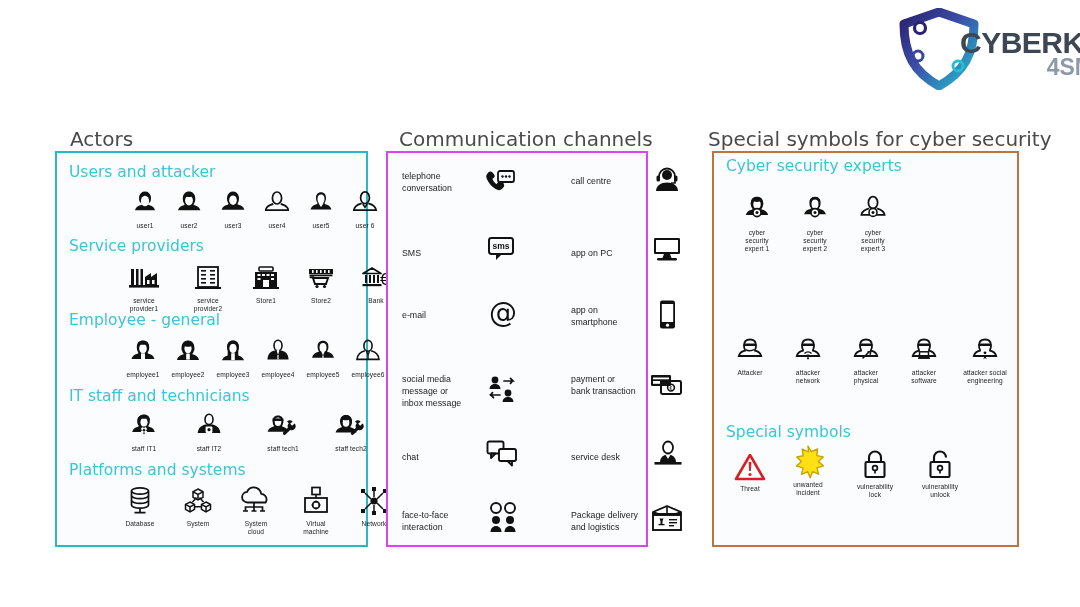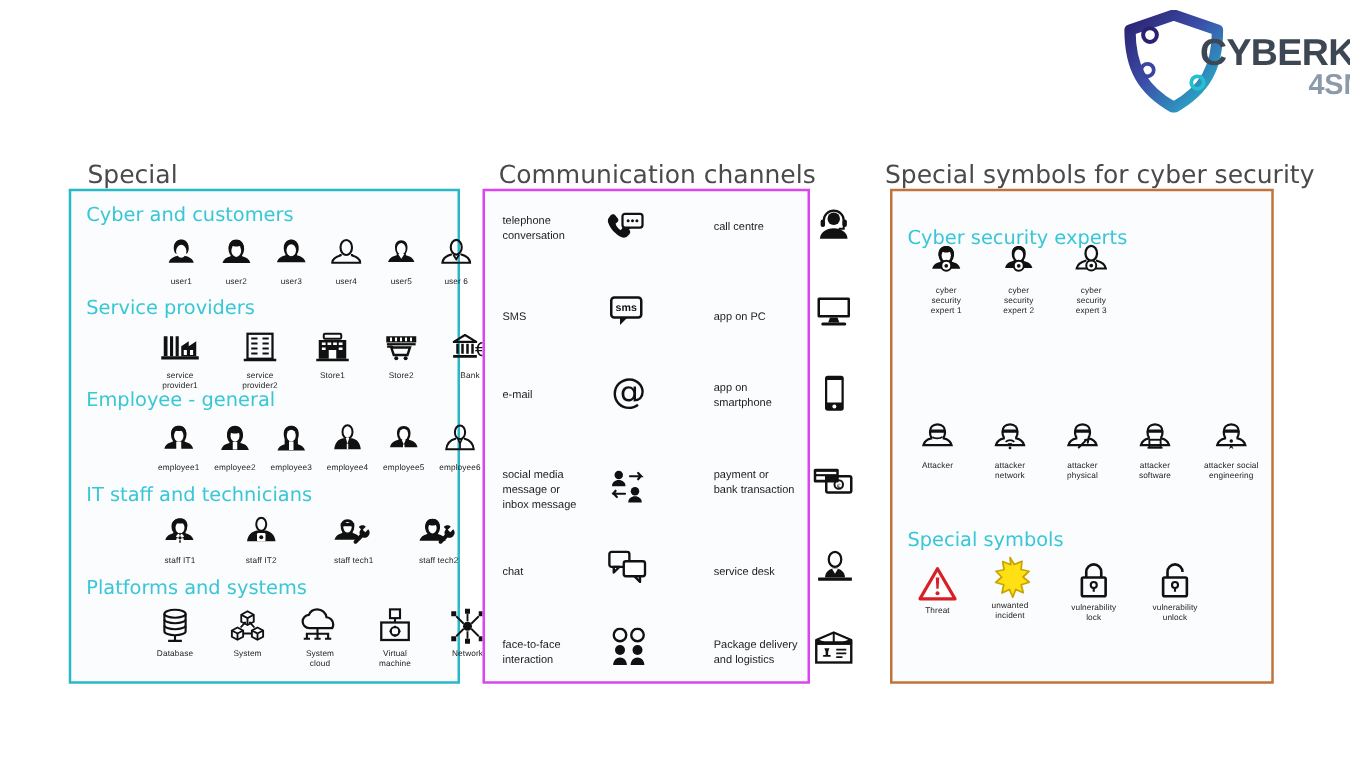--- a/index.html
+++ b/index.html
@@ -123,27 +123,27 @@
         <circle cx="62" cy="58" r="5" fill="none" stroke="#25c0cf" stroke-width="3"></circle>
       </svg>
     </div>
     <div class="wordmark">
       <div class="wm-top">CYBERKIT</div>
       <div class="wm-bot">4SME</div>
     </div>
   </div>
 
 
-  <div class="col-header" id="hdr-actors">Special</div>
+  <div class="col-header" id="hdr-actors">Actors</div>
   <div class="col-header" id="hdr-special">Special symbols for cyber security</div>
   <div class="col-header" id="hdr-comms">Communication channels</div>
 
   <div class="panel" id="panel-actors">
 
-    <div class="grp-title" style="left:12px; top:10px;">Cyber and customers</div>
+    <div class="grp-title" style="left:12px; top:10px;">Users and attacker</div>
     <div class="cell" style="left:62px;  top:33px; width:52px;">
       <div class="glyph">
         <svg width="24" height="30" viewBox="0 0 24 30">
             <path d="M12 2c4 0 6 3 6 6.5 0 1-.2 2.3-.7 3.3-.4.9-1.4 1.4-2.3 1.6v1.4c3.5.6 6.2 2.2 7 5.4H2c.8-3.2 3.5-4.8 7-5.4v-1.4c-.9-.2-1.9-.7-2.3-1.6C6.2 10.8 6 9.5 6 8.5 6 5 8 2 12 2z" fill="#111"></path>
             <ellipse cx="12" cy="11" rx="4.1" ry="5.2" fill="#fff"></ellipse>
             <path d="M6.3 7.2C6.8 3.5 8.9 1.6 12 1.6s5.2 1.9 5.7 5.6c-1.4-2-3.2-2.9-5.7-2.9s-4.3.9-5.7 2.9z" fill="#111"></path>
           </svg>
       </div>
       <div class="cap">user1</div>
     </div>
@@ -625,21 +625,21 @@
             <rect x="18" y="15" width="8" height="1.4"></rect>
             <rect x="18" y="18" width="8" height="1.4"></rect>
             <rect x="18" y="21" width="5" height="1.4"></rect>
           </g>
         </svg>
     </div>
   </div>
 
   <div class="panel" id="panel-special">
 
-    <div class="grp-title" style="left:12px; top:28px;">Cyber security experts</div>
+    <div class="grp-title" style="left:12px; top:4px;">Cyber security experts</div>
     <div class="cell" style="left:14px; top:40px; width:58px;">
       <div class="glyph">
         <svg width="28" height="32" viewBox="0 0 28 32">
             <path d="M14 2c4.2 0 6.2 2.8 6.2 6.4 0 2.2-.6 4.3-1.6 5.1v.9c3.4.7 5.8 2.4 6.6 5.6H2.8c.8-3.2 3.2-4.9 6.6-5.6v-.9c-1-.8-1.6-2.9-1.6-5.1C7.8 4.8 9.8 2 14 2z" fill="#111"></path>
             <ellipse cx="14" cy="9.4" rx="3.7" ry="4.8" fill="#fff"></ellipse>
             <path d="M7.8 10C7.6 4 10.4 1.8 14 1.8s6.4 2.2 6.2 8.2c-1-.9-1.4-2.7-1.6-4.5-1.3 1-2.8 1.4-4.6 1.4s-3.3-.4-4.6-1.4c-.2 1.8-.6 3.6-1.6 4.5z" fill="#111"></path>
             <circle cx="14" cy="17.6" r="4" fill="#fff" stroke="#111" stroke-width="1.6"></circle>
             <circle cx="14" cy="17.6" r="1.5" fill="#111"></circle>
           </svg>
       </div>

